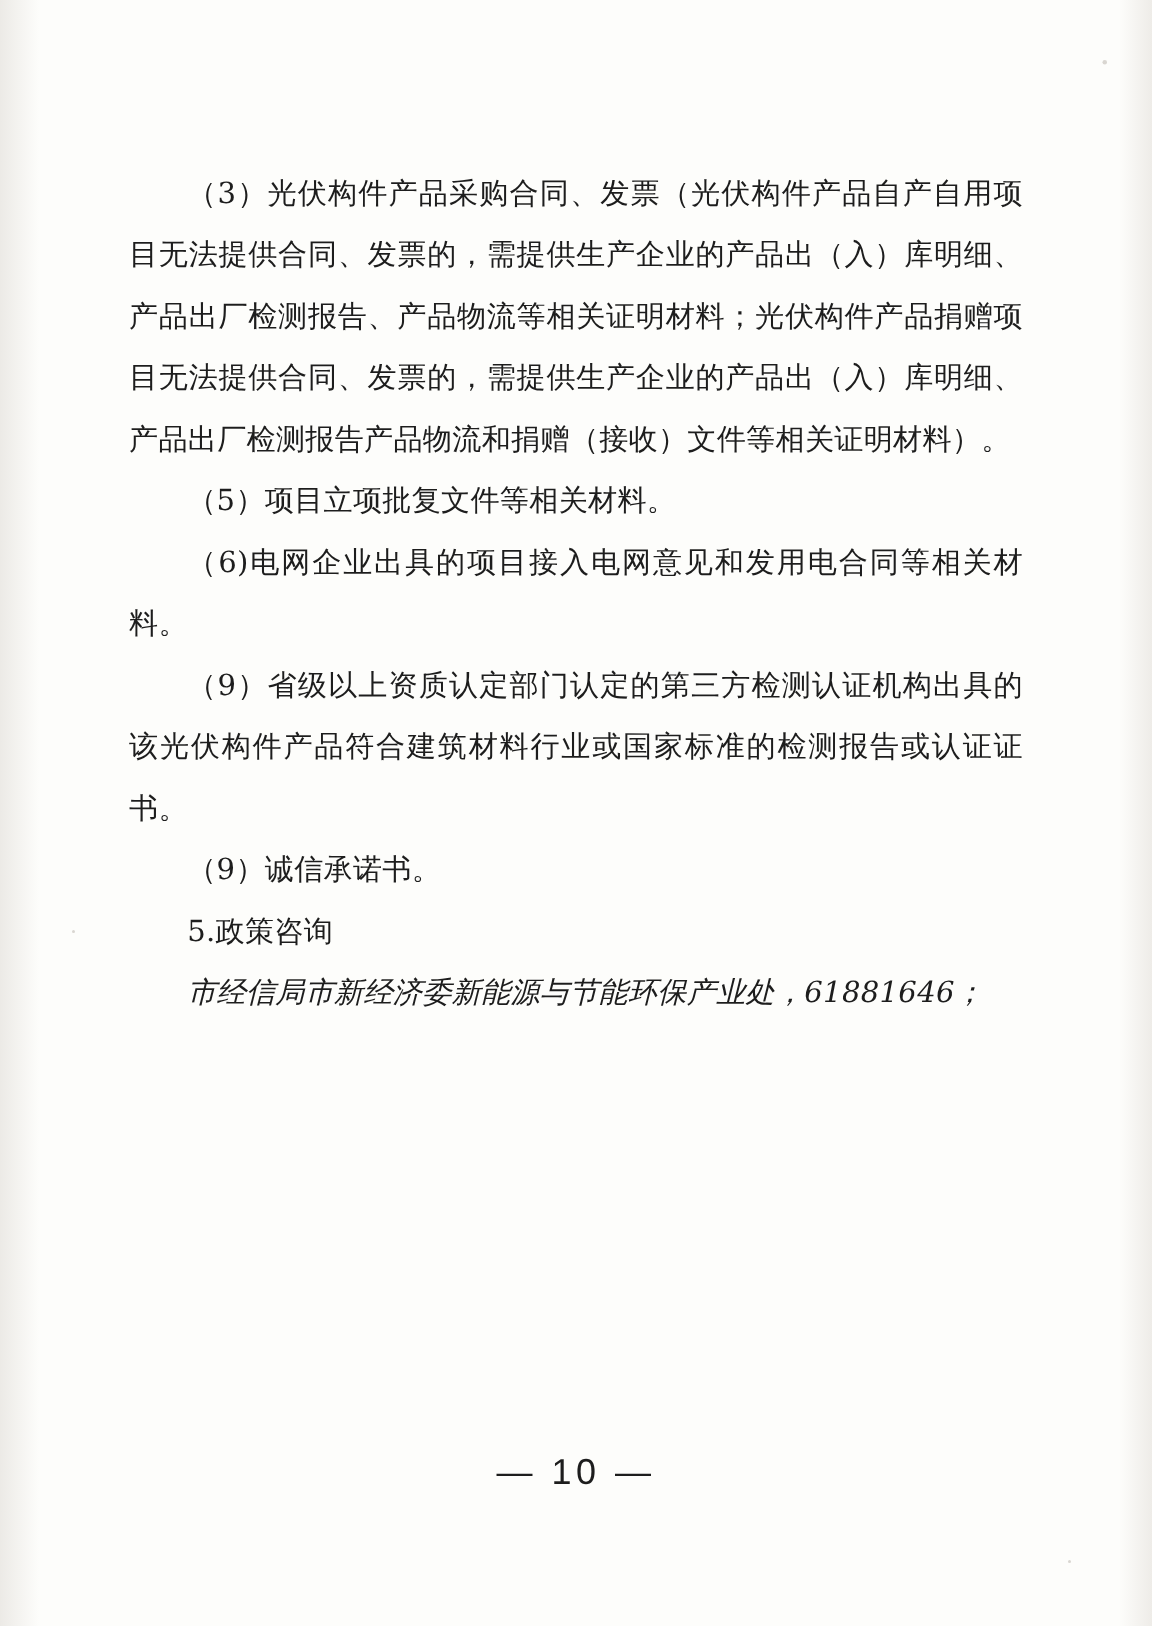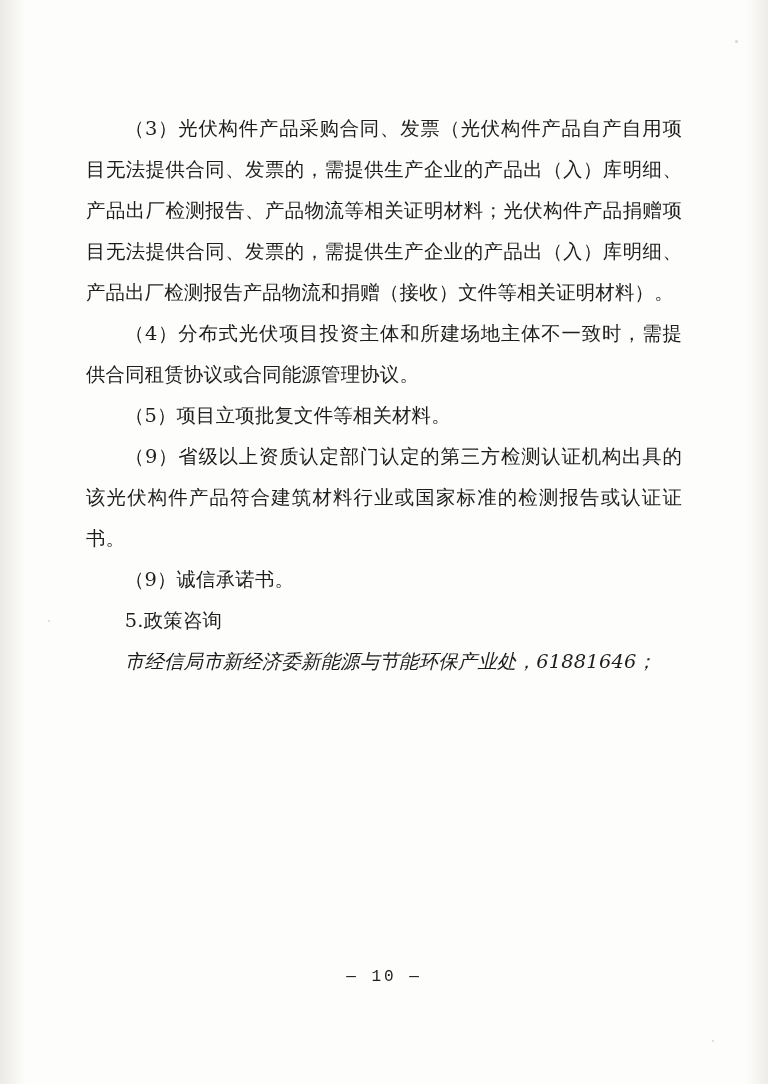--- a/index.html
+++ b/index.html
@@ -60,42 +60,42 @@
     text-indent: 2em;
     line-height: 38px;
     font-style: italic;
   }
   .page-number {
     position: absolute;
     left: 0;
     right: 0;
     top: 968px;
     text-align: center;
-    font-size: 16px;
+    font-size: 24px;
     color: #1d1d1d;
     letter-spacing: 3px;
-    font-family: Liberation Mono, monospace;
+    font-family: Liberation Sans, sans-serif;
   }
   .noise-dot {
     position: absolute;
     background: #d9d6d1;
     border-radius: 50%;
     pointer-events: none;
   }
 </style>
 </head>
 <body>
 
 <div class="page">
 
   <div class="content">
 
     <p class="para indent">（3）光伏构件产品采购合同、发票（光伏构件产品自产自用项目无法提供合同、发票的，需提供生产企业的产品出（入）库明细、产品出厂检测报告、产品物流等相关证明材料；光伏构件产品捐赠项目无法提供合同、发票的，需提供生产企业的产品出（入）库明细、产品出厂检测报告产品物流和捐赠（接收）文件等相关证明材料）。</p>
-    <p class="para indent">（4）分布式光伏项目投资主体和所建场地主体不一致时，需提供合同租赁协议或合同能源管理协议。</p>
     <p class="para indent">（5）项目立项批复文件等相关材料。</p>
+    <p class="para indent">（6)电网企业出具的项目接入电网意见和发用电合同等相关材料。</p>
     <p class="para indent">（9）省级以上资质认定部门认定的第三方检测认证机构出具的该光伏构件产品符合建筑材料行业或国家标准的检测报告或认证证书。</p>
     <p class="para indent">（9）诚信承诺书。</p>
     <p class="para indent">5.政策咨询</p>
     <p class="para contact">市经信局市新经济委新能源与节能环保产业处，61881646；</p>
 
   </div>
 
   <div class="page-number">— 10 —</div>
 
   <div class="noise-dot" style="left:735px; top:40px; width:3px; height:3px;"></div>

